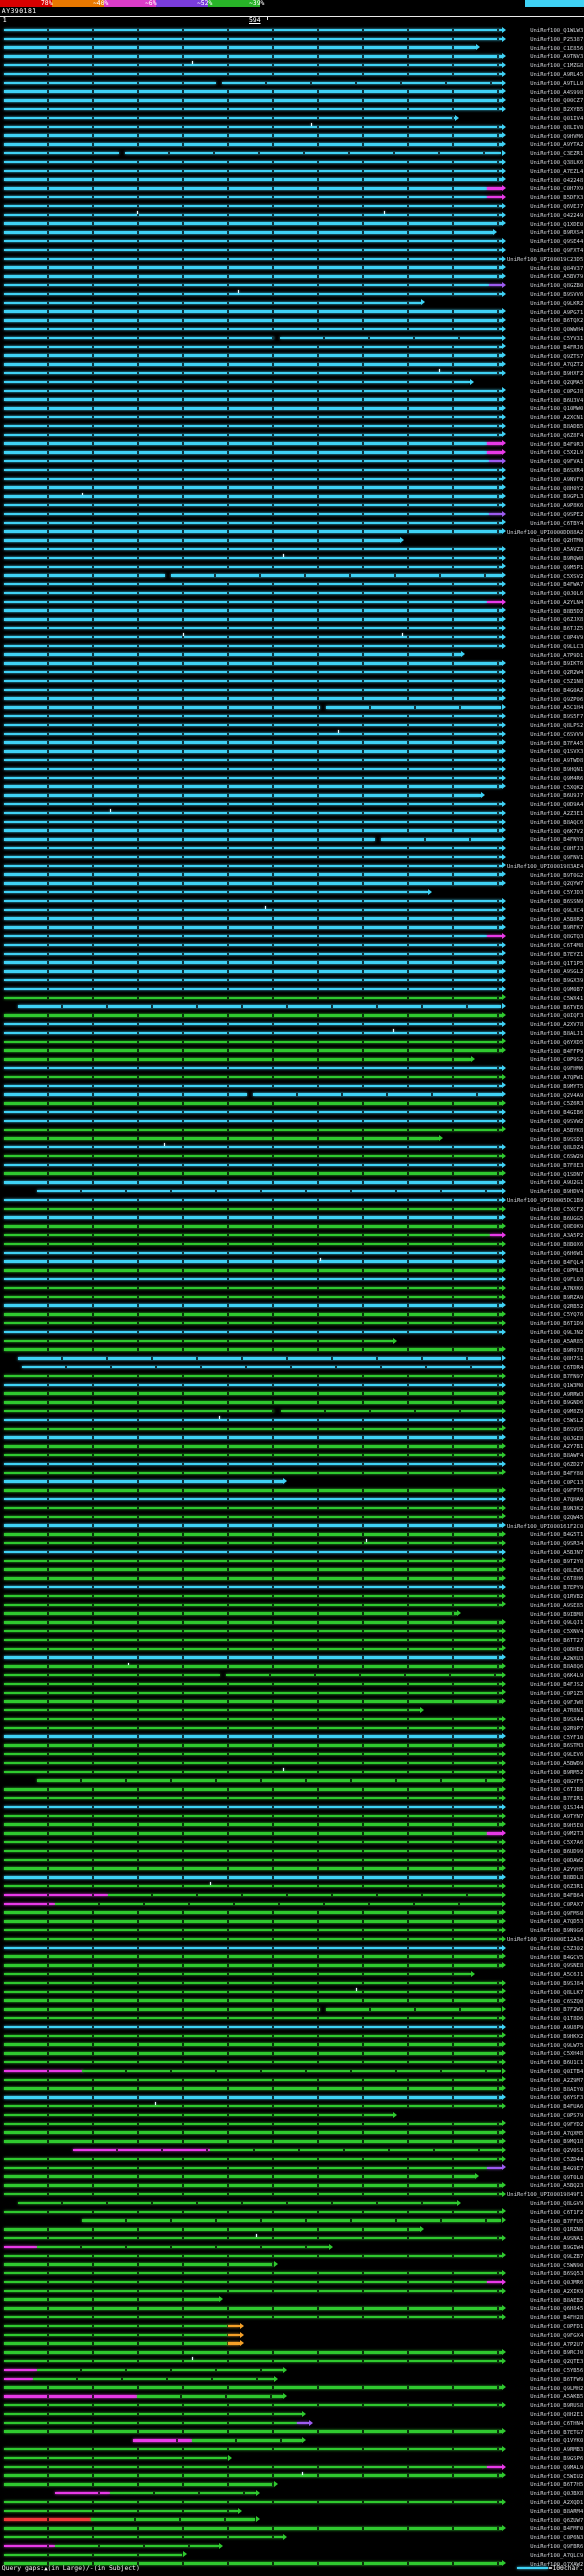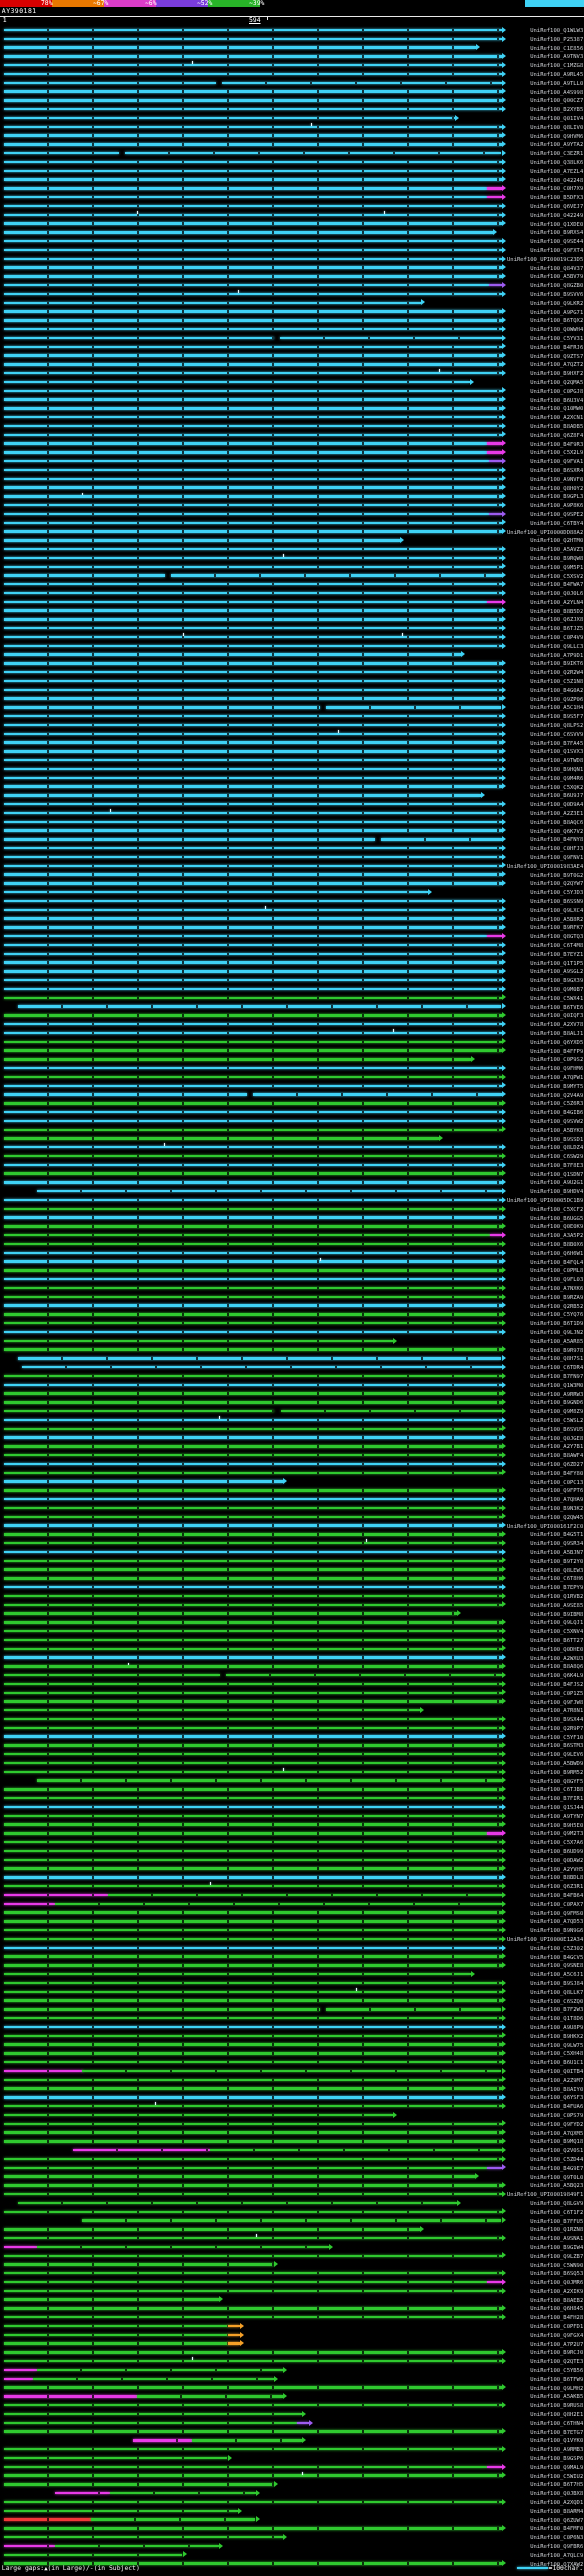--- a/index.html
+++ b/index.html
@@ -38,21 +38,21 @@
 
 <div class="screen">
 
   <div class="key" id="key">
       <div class="kseg" style="left: 0px; background: rgb(216, 0, 0);"></div>
       <div class="kseg" style="left: 52px; background: rgb(232, 120, 0);"></div>
       <div class="kseg" style="left: 104px; background: rgb(220, 60, 200);"></div>
       <div class="kseg" style="left: 156px; background: rgb(122, 60, 220);"></div>
       <div class="kseg" style="left: 208px; background: rgb(40, 180, 40);"></div>
       <span class="klab" style="left: 41px;">78%</span>
-      <span class="klab" style="left: 93px;">~67%</span>
+      <span class="klab" style="left: 93px;">~40%</span>
       <span class="klab" style="left: 145px;">~6%</span>
       <span class="klab" style="left: 197px;">~52%</span>
       <span class="klab" style="left: 249px;">~39%</span>
       <div class="khigh" style="background: rgb(63, 210, 245);"></div>
     </div>
 
   <div class="qtitle">AY390181</div>
   <div class="hline"></div>
   <div class="hline-tick"></div>
   <div class="rstart">1</div>
@@ -1567,21 +1567,21 @@
       </div>
       <div class="row">
         <div class="seg" style="left: 3.7px; width: 498px; background: rgb(47, 201, 47); box-shadow: rgb(47, 201, 47) 0px 0px 2.7px;"></div>
         <div class="arr" style="left: 502px; border-left-color: rgb(47, 201, 47);"></div>
         <span class="lab">UniRef100_Q7XAW2</span>
       </div>
     </div>
 
   <div class="legend">
     <div>
-      <span>Large gaps:</span><span class="tri">▲</span><span>(in Large)/</span><span>-</span><span>(in Subject)</span>
+      <span>Query gaps:</span><span class="tri">▲</span><span>(in Large)/</span><span>-</span><span>(in Subject)</span>
     </div>
     <div>
       <span class="scale-dash"></span><span>=100char.</span>
     </div>
   </div>
 
 </div>
 
 
 </body></html>

